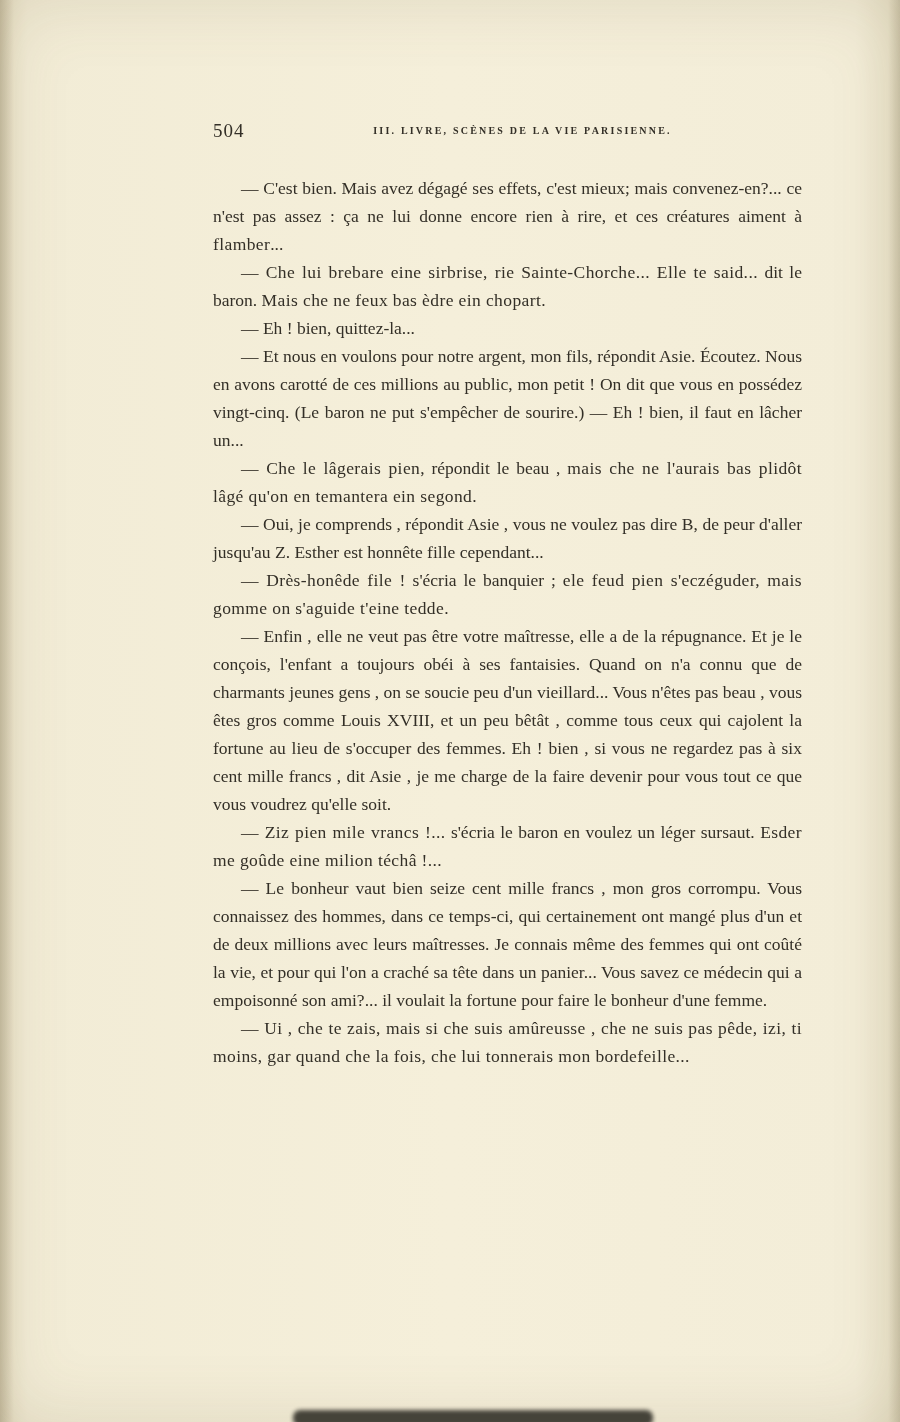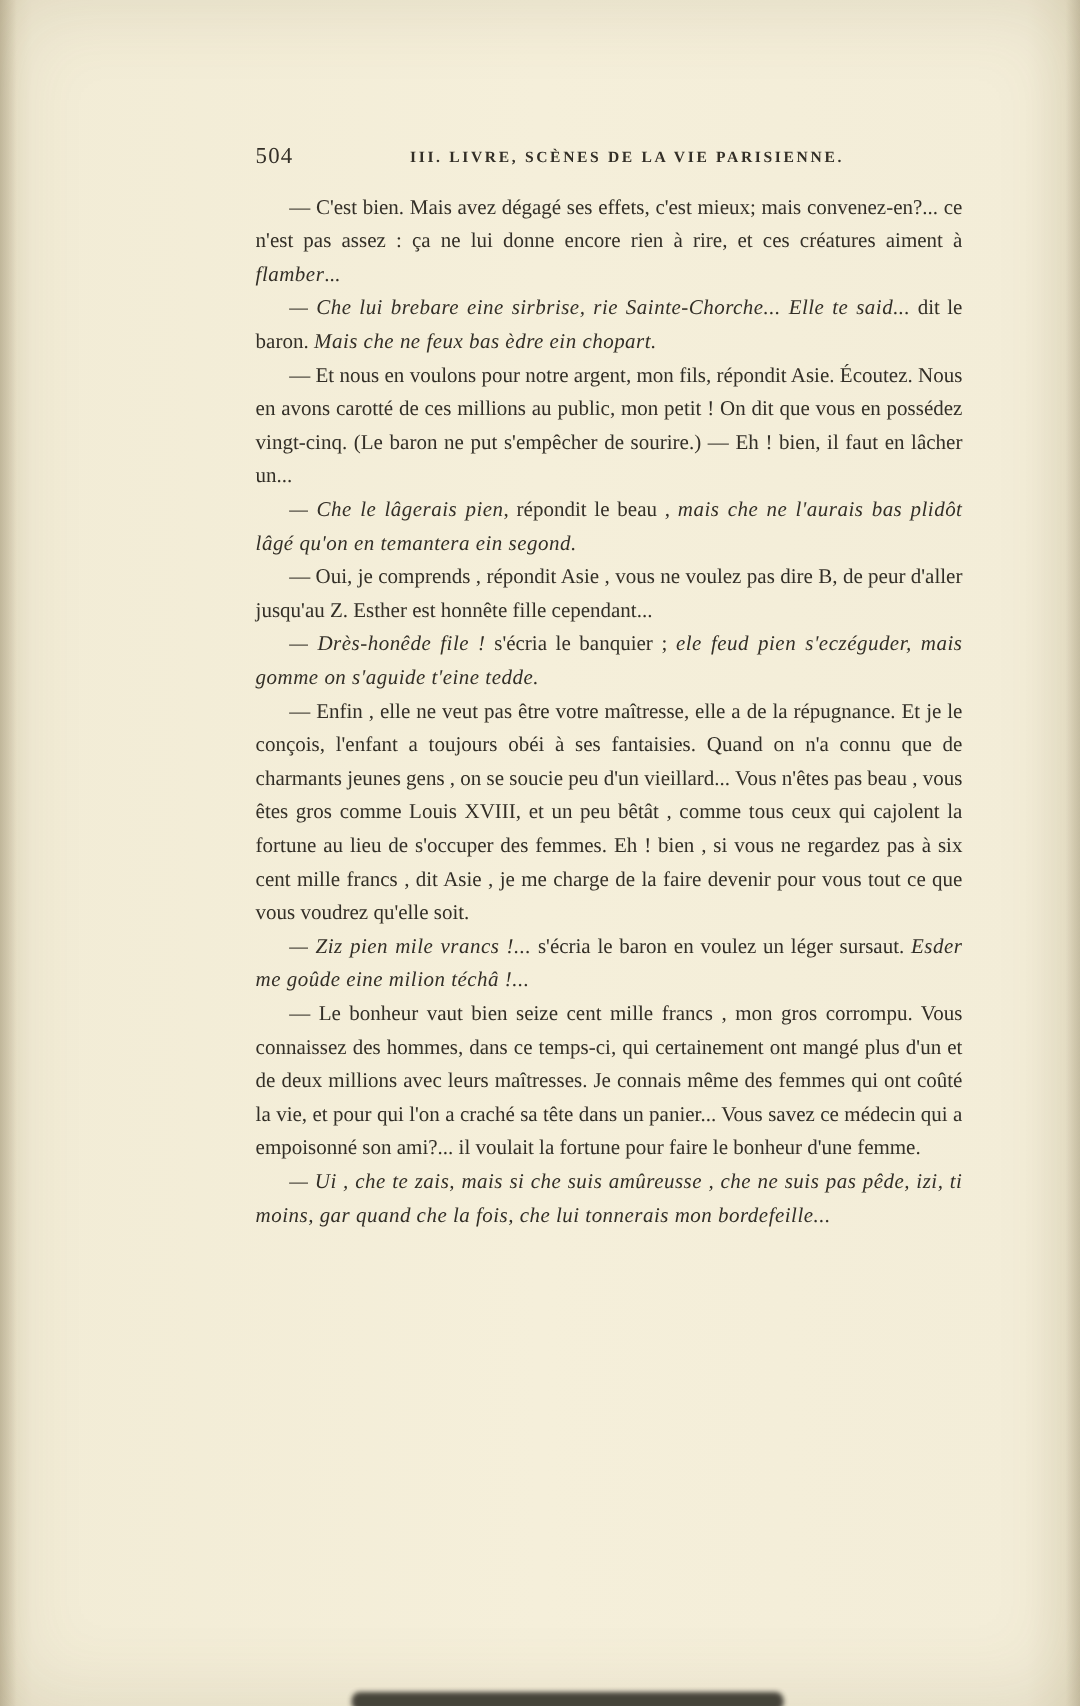--- a/index.html
+++ b/index.html
@@ -20,48 +20,47 @@
   }
   .content {
     position: absolute;
     left: 213px;
     top: 118px;
     width: 589px;
   }
   .page-header {
     position: relative;
     height: 26px;
-    margin-bottom: 14px;
+    margin-bottom: 30px;
   }
   .page-number {
     position: absolute;
     left: 0;
     bottom: 0;
     font-size: 19px;
     line-height: 26px;
     letter-spacing: 1px;
   }
   .running-title {
     text-align: center;
-    font-size: 13px;
+    font-size: 10px;
     line-height: 26px;
     font-weight: 700;
     letter-spacing: 2.2px;
     padding-left: 30px;
     white-space: nowrap;
   }
   .page-body p {
     margin: 0;
     text-align: justify;
     text-indent: 28px;
     font-size: 17.5px;
     line-height: 28px;
   }
   .it {
-    font-style: italic;
     letter-spacing: 0.4px;
   }
   .scan-shadow-bottom {
     position: absolute;
     left: 293px;
     top: 1410px;
     width: 360px;
     height: 16px;
     background: #34322a;
     border-radius: 7px;
@@ -89,20 +88,21 @@
   <div class="edge-right"></div>
 
   <div class="content">
     <div class="page-header">
       <span class="page-number">504</span>
       <div class="running-title">III. LIVRE, SCÈNES DE LA VIE PARISIENNE.</div>
     </div>
     <div class="page-body">
         <p><span>— C'est bien. Mais avez dégagé ses effets, c'est mieux; mais convenez-en?... ce n'est pas assez : ça ne lui donne encore rien à rire, et ces créatures aiment à </span><span class="it">flamber</span><span>...</span></p>
         <p><span class="it">— Che lui brebare eine sirbrise, rie Sainte-Chorche... Elle te said...</span><span> dit le baron. </span><span class="it">Mais che ne feux bas èdre ein chopart.</span></p>
+        <p><span>— Eh ! bien, quittez-la...</span></p>
         <p><span>— Et nous en voulons pour notre argent, mon fils, répondit Asie. Écoutez. Nous en avons carotté de ces millions au public, mon petit ! On dit que vous en possédez vingt-cinq. (Le baron ne put s'empêcher de sourire.) — Eh ! bien, il faut en lâcher un...</span></p>
         <p><span class="it">— Che le lâgerais pien</span><span>, répondit le beau , </span><span class="it">mais che ne l'aurais bas plidôt lâgé qu'on en temantera ein segond.</span></p>
         <p><span>— Oui, je comprends , répondit Asie , vous ne voulez pas dire B, de peur d'aller jusqu'au Z. Esther est honnête fille cependant...</span></p>
         <p><span class="it">— Drès-honêde file !</span><span> s'écria le banquier ; </span><span class="it">ele feud pien s'eczéguder, mais gomme on s'aguide t'eine tedde.</span></p>
         <p><span>— Enfin , elle ne veut pas être votre maîtresse, elle a de la répugnance. Et je le conçois, l'enfant a toujours obéi à ses fantaisies. Quand on n'a connu que de charmants jeunes gens , on se soucie peu d'un vieillard... Vous n'êtes pas beau , vous êtes gros comme Louis XVIII, et un peu bêtât , comme tous ceux qui cajolent la fortune au lieu de s'occuper des femmes. Eh ! bien , si vous ne regardez pas à six cent mille francs , dit Asie , je me charge de la faire devenir pour vous tout ce que vous voudrez qu'elle soit.</span></p>
         <p><span class="it">— Ziz pien mile vrancs !...</span><span> s'écria le baron en voulez un léger sursaut. </span><span class="it">Esder me goûde eine milion téchâ !...</span></p>
         <p><span>— Le bonheur vaut bien seize cent mille francs , mon gros corrompu. Vous connaissez des hommes, dans ce temps-ci, qui certainement ont mangé plus d'un et de deux millions avec leurs maîtresses. Je connais même des femmes qui ont coûté la vie, et pour qui l'on a craché sa tête dans un panier... Vous savez ce médecin qui a empoisonné son ami?... il voulait la fortune pour faire le bonheur d'une femme.</span></p>
         <p><span class="it">— Ui , che te zais, mais si che suis amûreusse , che ne suis pas pêde, izi, ti moins, gar quand che la fois, che lui tonnerais mon bordefeille...</span></p>
       </div>
   </div>

